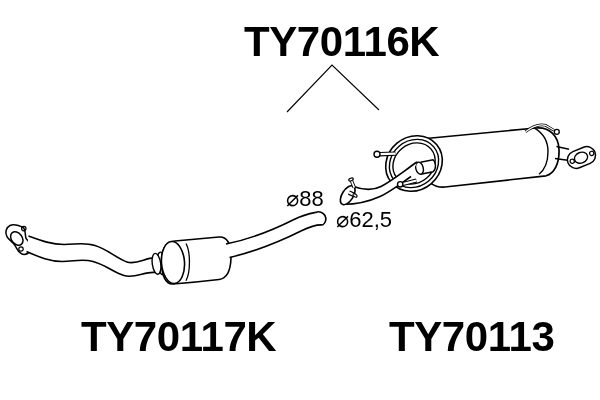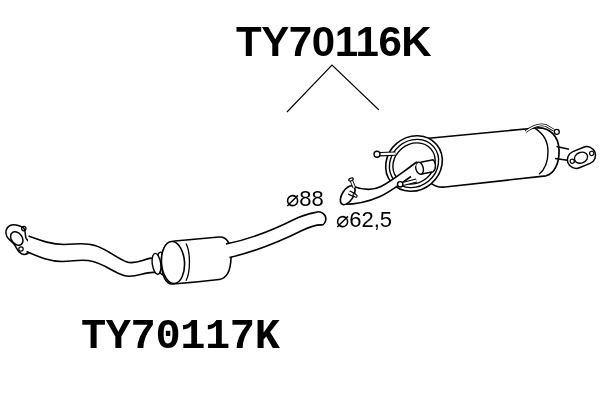--- a/index.html
+++ b/index.html
@@ -4,22 +4,22 @@
 <style>
   html,body { margin:0; padding:0; background:#fff; }
   .stage {
     position:relative; width:600px; height:400px; background:#fff;
     font-family:"Liberation Sans","DejaVu Sans",sans-serif; color:#000;
     overflow:hidden;
   }
   .stage svg { position:absolute; left:0; top:0; }
   .lbl { position:absolute; line-height:1; white-space:nowrap; }
   .part-number { font-size:42px; font-weight:bold; letter-spacing:-0.4px; }
-  .kit   { left:236px; top:21px;text-align:right;  }
-  .pleft { left:81px;  top:316px;font-family:Liberation Mono, monospace; }
+  .kit   { left:244px; top:21px;text-align:right;  }
+  .pleft { left:81px;  top:316px; }
   .pright{ left:389px; top:316px; }
   .dim   { font-size:22px; font-weight:400; }
   .dim62 { left:286px; top:188px; }
   .dim625{ left:336px; top:209px;text-align:center; }
 </style>
 </head>
 <body>
 
 <div class="stage">
 
@@ -137,15 +137,16 @@
       <g>
         <path d="M 416.5,180.5 L 402.8,184" stroke-width="4.2"></path>
         <path d="M 416.5,180.5 L 402.8,184" stroke="#fff" stroke-width="2"></path>
         <circle cx="400.2" cy="184.3" r="2.7" fill="#fff" stroke-width="1.4"></circle>
       </g>
     </g>
   </svg>
 
   <div class="lbl part-number kit">TY70116K</div>
   <div class="lbl part-number pleft">TY70117K</div>
+  <div class="lbl part-number pright">TY70113</div>
   <div class="lbl dim dim62">⌀88</div>
   <div class="lbl dim dim625">⌀62,5</div>
 </div>
 
 </body></html>

